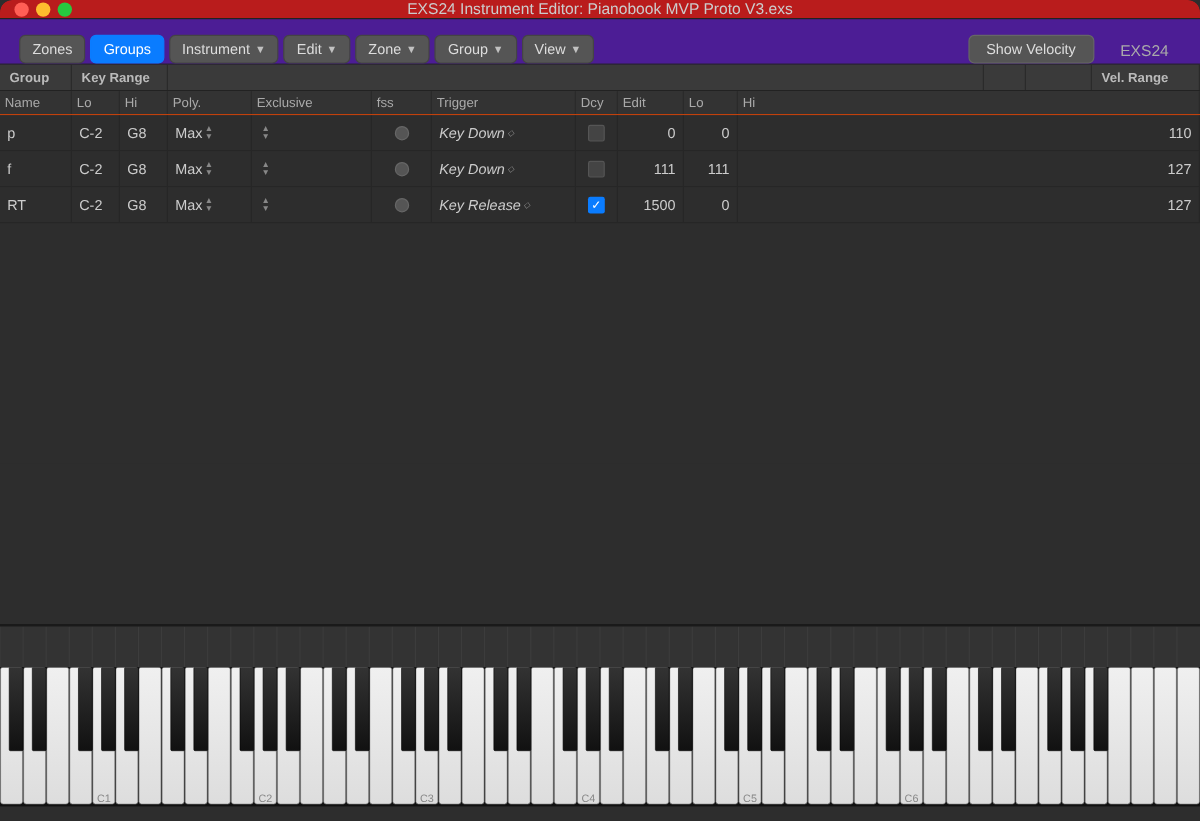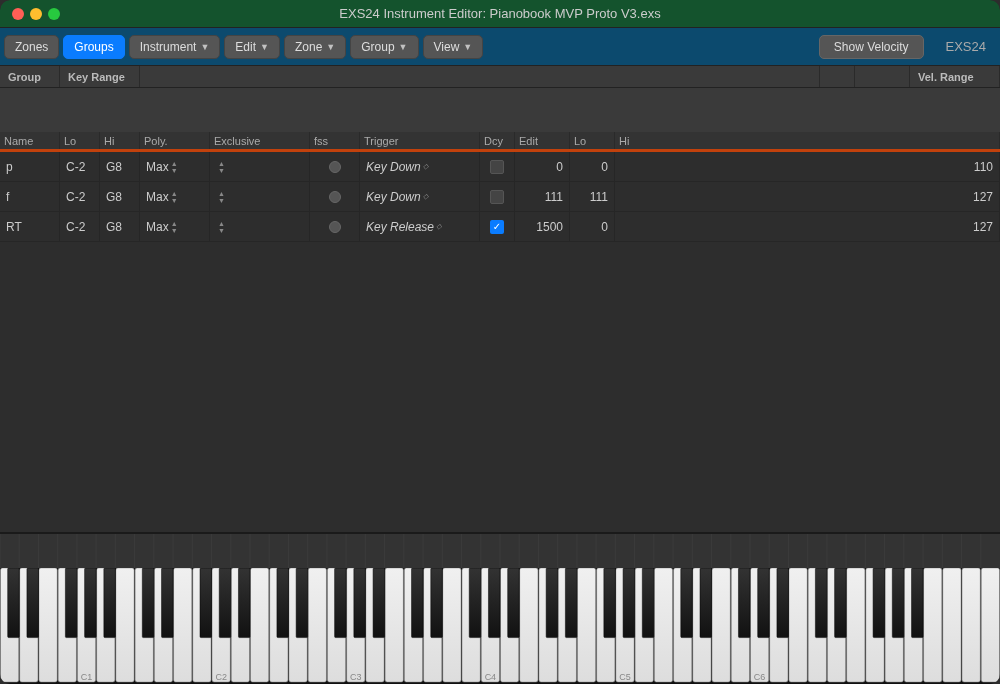--- a/index.html
+++ b/index.html
@@ -8,22 +8,22 @@
       font-size: 12px;
       background: #2d2d2d;
       width: 1000px;
       height: 684px;
       overflow: hidden;
       border-radius: 10px;
     }
 
     
     .title-bar {
-      background: #14532d;
-      height: 28px;
+      background: #b91c1c;
+      height: 16px;
       display: flex;
       align-items: center;
       justify-content: center;
       position: relative;
       border-radius: 10px 10px 0 0;
       border-bottom: 1px solid #222;
     }
     .traffic-lights {
       position: absolute;
       left: 12px;
@@ -41,25 +41,25 @@
     .traffic-light.minimize { background: #ffbd2e; }
     .traffic-light.maximize { background: #27c93f; }
     .title-text {
       color: #ccc;
       font-size: 13px;
       font-weight: 500;
     }
 
     
     .toolbar {
-      background: #0c4a6e;
+      background: #4c1d95;
       height: 38px;
       display: flex;
-      align-items: center;
-      padding: 0 4px;
+      align-items: flex-end;
+      padding: 0 16px;
       gap: 4px;
       border-bottom: 1px solid #222;
     }
     .toolbar-btn {
       background: #555;
       color: #ddd;
       border: 1px solid #444;
       border-radius: 5px;
       padding: 3px 10px;
       font-size: 12px;
@@ -108,24 +108,23 @@
       border-right: 1px solid #2a2a2a;
       height: 100%;
       display: flex;
       align-items: center;
     }
 
     
     .sub-headers {
       display: flex;
       background: #333;
-      border-bottom: 3px solid #c2410c;
+      border-bottom: 1px solid #c2410c;
       height: 20px;
       align-items: flex-end;
-      margin-top: 44px;
     }
     .sub-header {
       color: #aaa;
       font-size: 11px;
       padding: 0 4px;
       height: 100%;
       display: flex;
       align-items: center;
       border-right: 1px solid #2a2a2a;
     }

